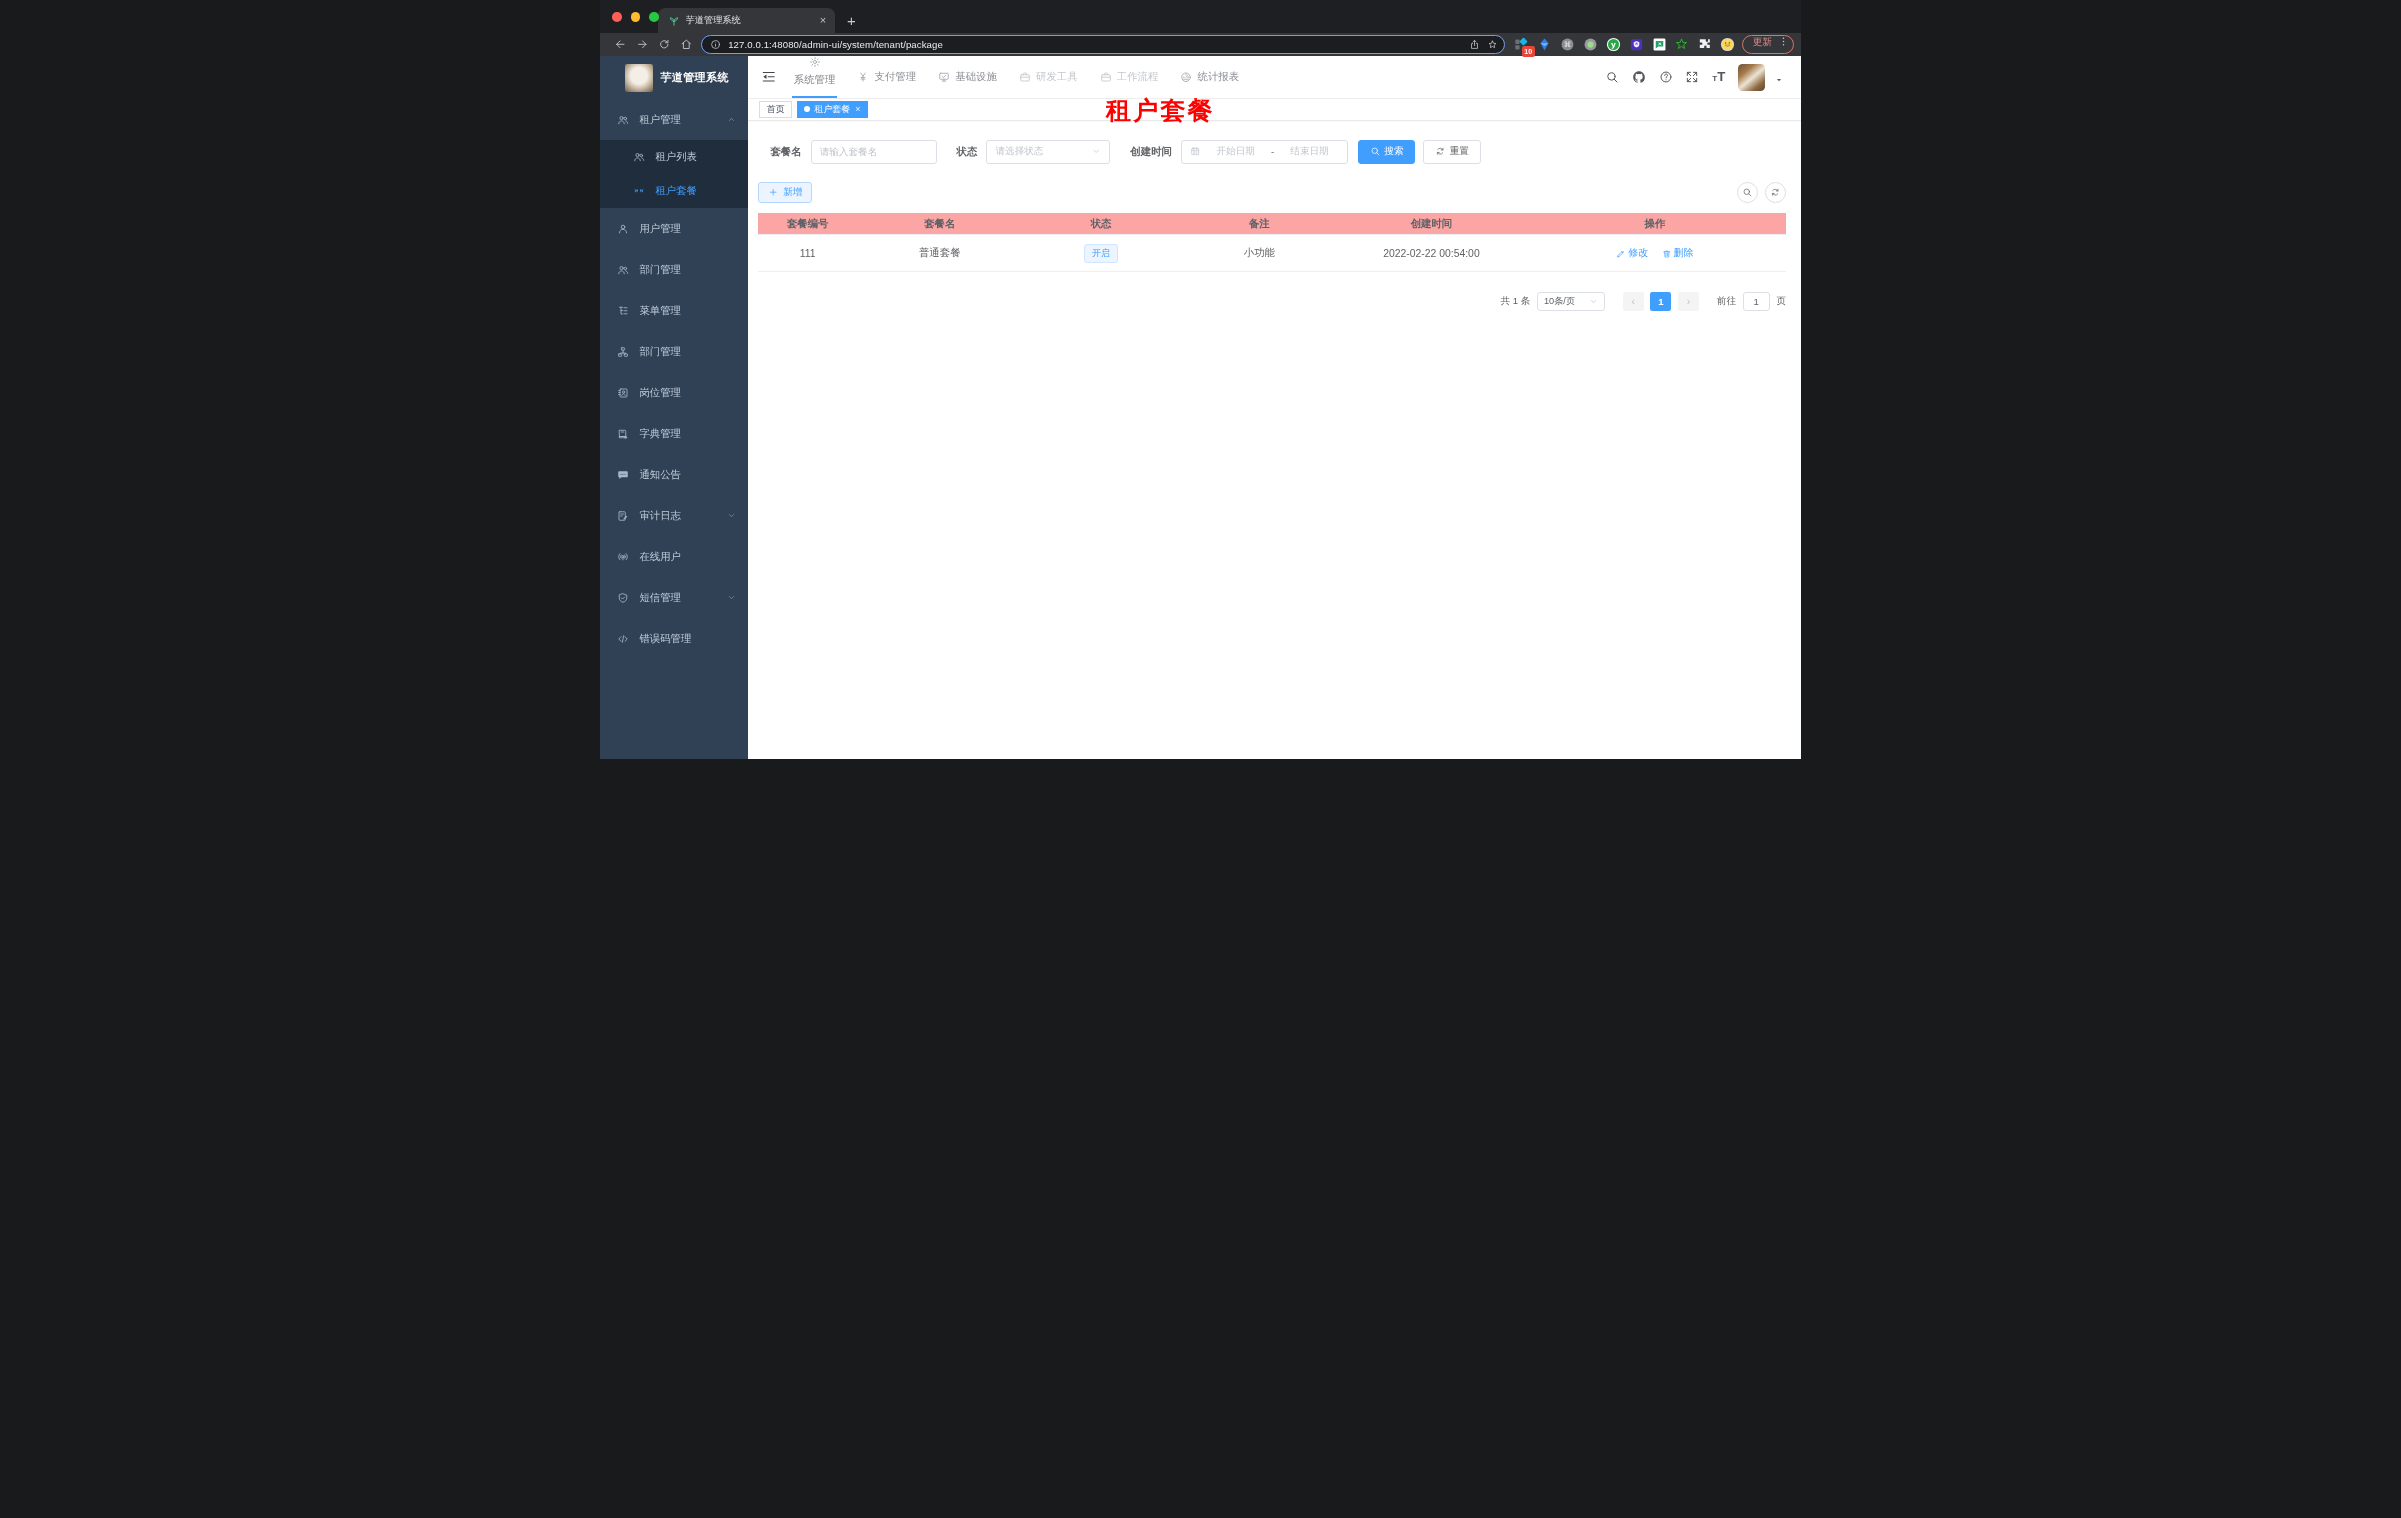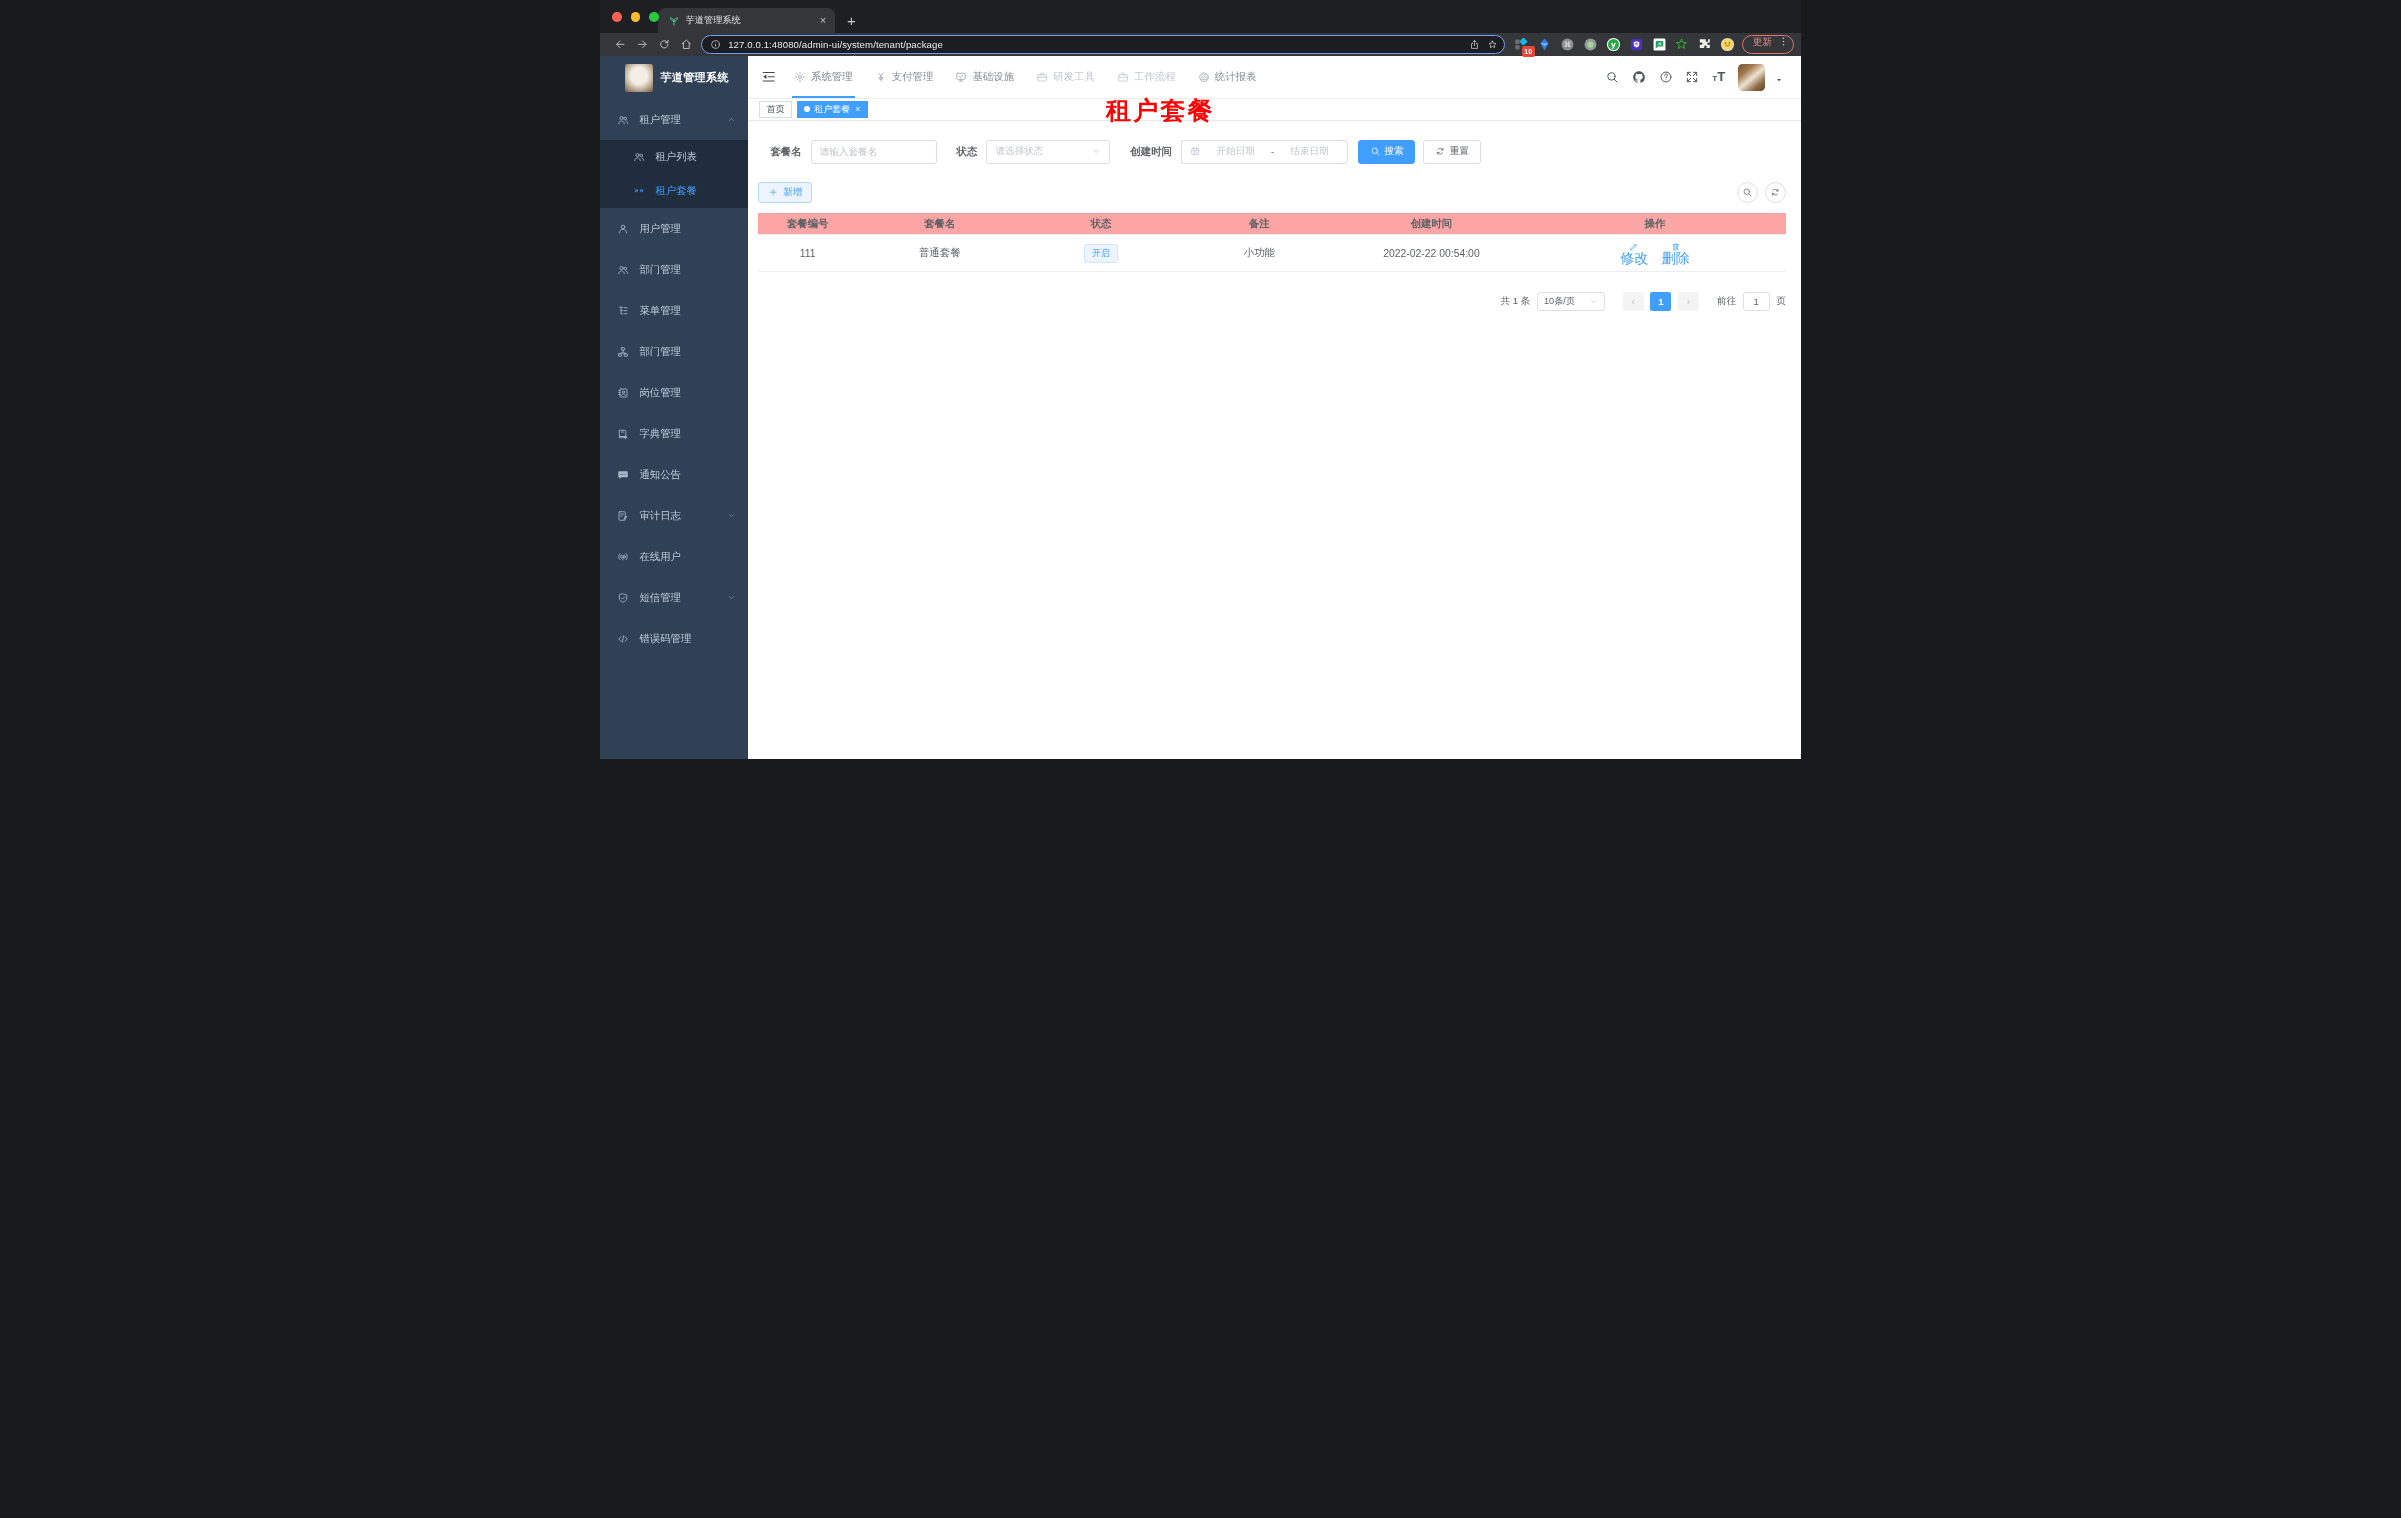--- a/index.html
+++ b/index.html
@@ -57,21 +57,21 @@
 
   .main { flex:1; display:flex; flex-direction:column; min-width:0; background:#fff; }
   .app-header { height:43px; display:flex; align-items:center; padding:0 18px 0 13.3px; border-bottom:0.7px solid #ededed; flex-shrink:0; }
   .hamb { width:15.5px; height:15.5px; color:#44474d; margin-right:6px; flex-shrink:0; }
   .hamb svg{ width:15.5px; height:15.5px; }
   .topnav { display:flex; height:100%; }
   .nitem { display:flex; align-items:center; gap:5.2px; padding:0 11px; font-size:10.4px; color:#8c8f96; position:relative; white-space:nowrap; }
   .nitem .ic { width:12px; height:12px; color:#a2a5ab; }
   .nitem .ic svg{ width:12px; height:12px; }
   .nitem.dim, .nitem.dim .ic { color:#c3c6cc; }
-  .nitem.active { color:#84878d; }
+  .nitem.active { color:#84878d;flex-direction:column; }
   .nitem.active::after { content:""; position:absolute; left:9px; right:9px; bottom:0; height:2.2px; background:#409eff; }
   .hright { margin-left:auto; display:flex; align-items:center; gap:12.6px; color:#54575c; }
   .hicon { width:14px; height:14px; display:flex; align-items:center; justify-content:center; }
   .hicon svg { width:14px; height:14px; }
   .tt-wrap { font-weight:700; color:#54575c; display:flex; align-items:flex-end; line-height:.85; }
   .t-small { font-size:8.1px; } .t-big { font-size:13.3px; }
   .avatar { width:27px; height:27px; border-radius:4.4px; flex-shrink:0;
             background: linear-gradient(140deg,#6f5236 0%,#a5794a 28%,#ece3d4 52%,#cbb globalThis93 0,#8d6a42 78%,#5d442c 100%);
             background: linear-gradient(140deg,#6f5236 0%,#a5794a 28%,#ece3d4 52%,#8d6a42 78%,#5d442c 100%); }
   .caret { width:8.1px; height:8.1px; color:#5f6368; margin-left:-3px; }
@@ -118,21 +118,21 @@
 
   .table { margin-top:10.4px; font-size:10.4px; color:#606266; }
   .trow { display:flex; align-items:center; }
   .thead { background:#fca5a5; height:22px; font-weight:700; color:#5d6166; border-bottom:0.7px solid #ebeef5; }
   .tbody-row { height:37px; border-bottom:0.7px solid #ebeef5; background:#fff; }
   .tcell { text-align:center; overflow:hidden; white-space:nowrap; }
   .tcell:nth-child(1){ width:9.6%; } .tcell:nth-child(2){ width:16.1%; } .tcell:nth-child(3){ width:15.3%; }
   .tcell:nth-child(4){ width:15.5%; } .tcell:nth-child(5){ width:18%; } .tcell:nth-child(6){ width:25.5%; }
   .status-tag { display:inline-block; padding:3.7px 6.7px; font-size:9px; color:#409eff; background:#ecf5ff;
                 border:0.7px solid #d0e6ff; border-radius:3px; line-height:1; }
-  .op-link { color:#409eff; display:inline-flex; align-items:center; gap:2.2px; font-size:14px; margin:0 6.7px; cursor:pointer;flex-direction:column; }
+  .op-link { color:#409eff; display:inline-flex; align-items:center; gap:2.2px; font-size:10px; margin:0 6.7px; cursor:pointer; }
   .op-link .ic { width:9.6px; height:9.6px; } .op-link .ic svg { width:9.6px; height:9.6px; }
 
   .pager { display:flex; align-items:center; justify-content:flex-end; gap:6.7px; margin-top:20px; font-size:9.6px; color:#606266; }
   .psel { width:68px; height:19px; border:0.7px solid #dcdfe6; border-radius:3px; display:flex; align-items:center;
           justify-content:space-between; padding:0 6px; font-size:9.2px; color:#606266; background:#fff; }
   .psel .ic { width:9px; height:9px; color:#b4b7bd; } .psel .ic svg { width:9px; height:9px; }
   .pbtn { min-width:21px; height:19px; border-radius:2.2px; display:flex; align-items:center; justify-content:center;
           font-size:10.4px; cursor:pointer; }
   .pbtn.ghost { background:#f4f4f5; color:#c0c4cc; }
   .pbtn.cur { background:#409eff; color:#fff; font-weight:700; font-size:9.6px; }

